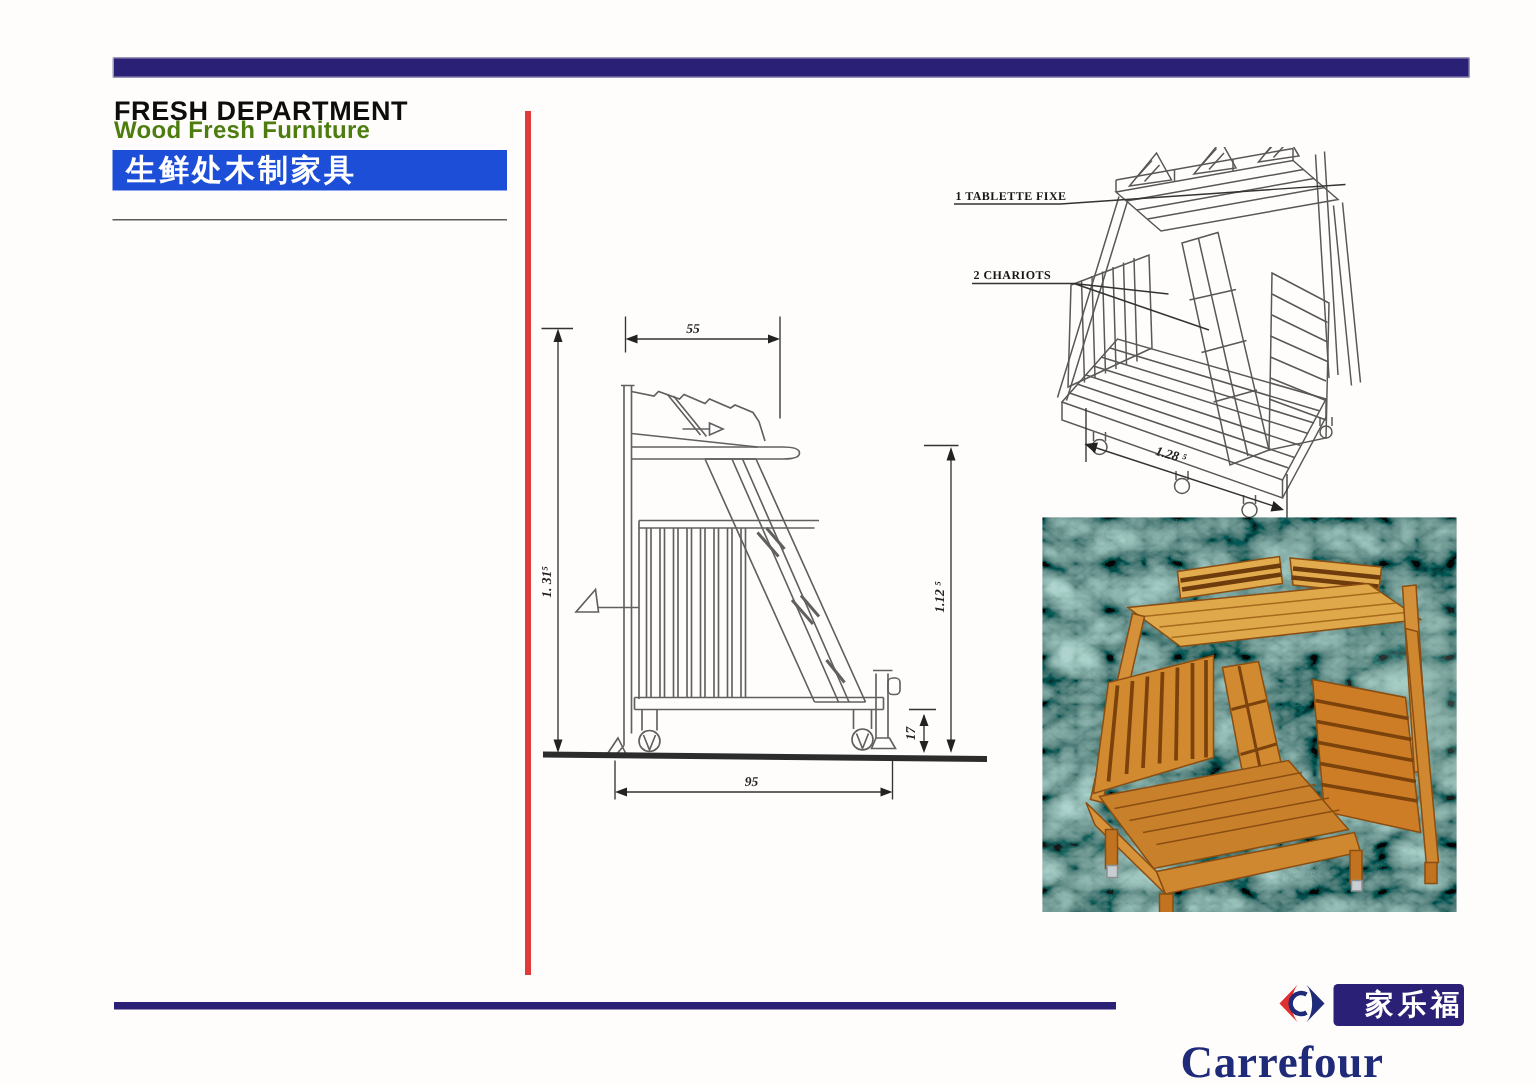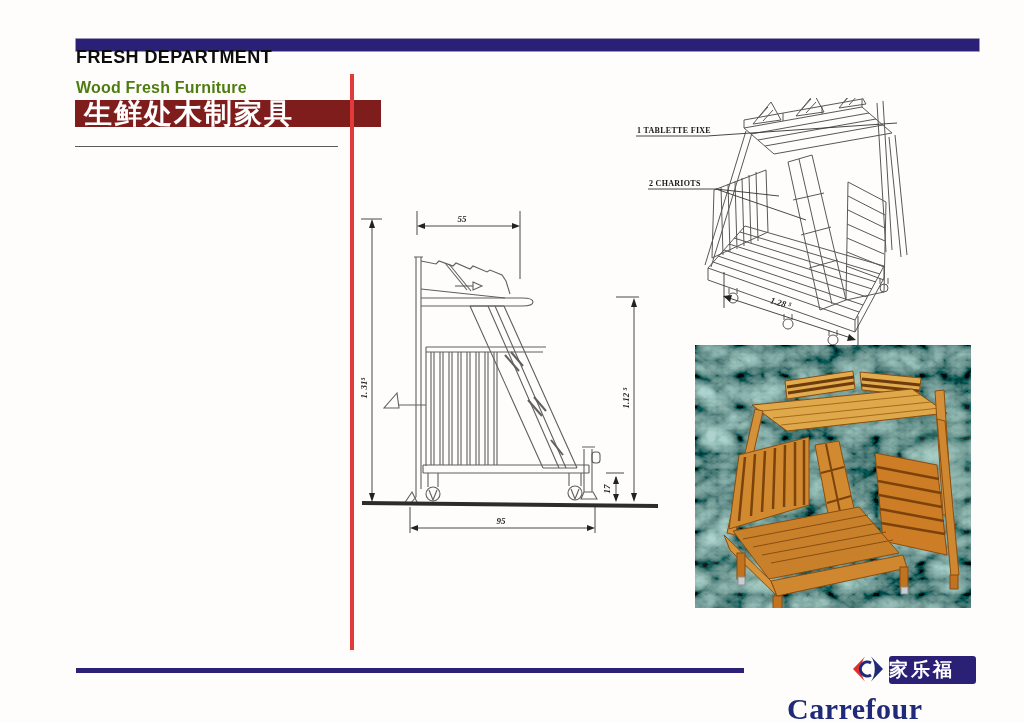--- a/index.html
+++ b/index.html
@@ -1,39 +1,39 @@
 <!DOCTYPE html>
 <html><head>
 <meta charset="utf-8">
 <style>
   html,body{margin:0;padding:0;}
   body{width:1024px;height:723px;position:relative;background:#fefdfb;
        font-family:"Liberation Sans",sans-serif;overflow:hidden;}
   .abs{position:absolute;}
   
   .topbar{left:75px;top:38px;width:903px;height:12px;background:#2a2176;border:1px solid #9a96b8;border-radius:1px;}
-  .dept-title{left:76px;top:47px;font-size:18px;font-weight:800;letter-spacing:.4px;color:#0d0d0d;}
+  .dept-title{left:76px;top:64px;font-size:18px;font-weight:800;letter-spacing:.4px;color:#0d0d0d;}
   .cat-title{left:76px;top:79px;font-size:16px;font-weight:700;letter-spacing:.2px;color:#4d7c0f;}
-  .cn-banner{left:75px;top:100px;width:306px;height:27px;background:#7f1d1d;color:#fff;
+  .cn-banner{left:75px;top:100px;width:263px;height:27px;background:#1d4ed8;color:#fff;
              display:flex;align-items:center;padding-left:9px;box-sizing:border-box;
-             font-size:28px;font-weight:700;letter-spacing:2px;}
+             font-size:20px;font-weight:700;letter-spacing:2px;}
   .header-rule{left:75px;top:146px;width:263px;height:1px;background:#5a5a5a;}
   .red-divider{left:350px;top:74px;width:4px;height:576px;background:#e13a3a;}
   
   .side-view{left:355px;top:195px;}
   .persp-view{left:625px;top:98px;}
   
   .photo{left:695px;top:345px;width:276px;height:263px;}
   
   .footer-rule{left:76px;top:668px;width:668px;height:5px;background:#2a2176;}
   .brand{left:755px;top:692px;font-family:"Liberation Serif",serif;font-weight:700;
          font-size:30px;color:#1f2a78;letter-spacing:.5px;margin-left:32px;}
   .logo{left:851px;top:655px;}
   .brand-cn{left:889px;top:656px;width:87px;height:28px;background:#2a2176;border-radius:3px;
-            color:#fff;display:flex;align-items:center;justify-content:flex-start;
+            color:#fff;display:flex;align-items:center;justify-content:flex-end;
             font-size:19px;font-weight:700;letter-spacing:3px;}
   
   .dim{font-family:"Liberation Serif",serif;font-style:italic;font-weight:700;font-size:9px;fill:#222;}
   .callout{font-family:"Liberation Serif",serif;font-weight:700;font-size:8px;fill:#161616;letter-spacing:.3px;}
 </style>
 </head>
 <body>
 
 <div class="abs topbar"></div>
 <div class="abs dept-title">FRESH DEPARTMENT</div>

